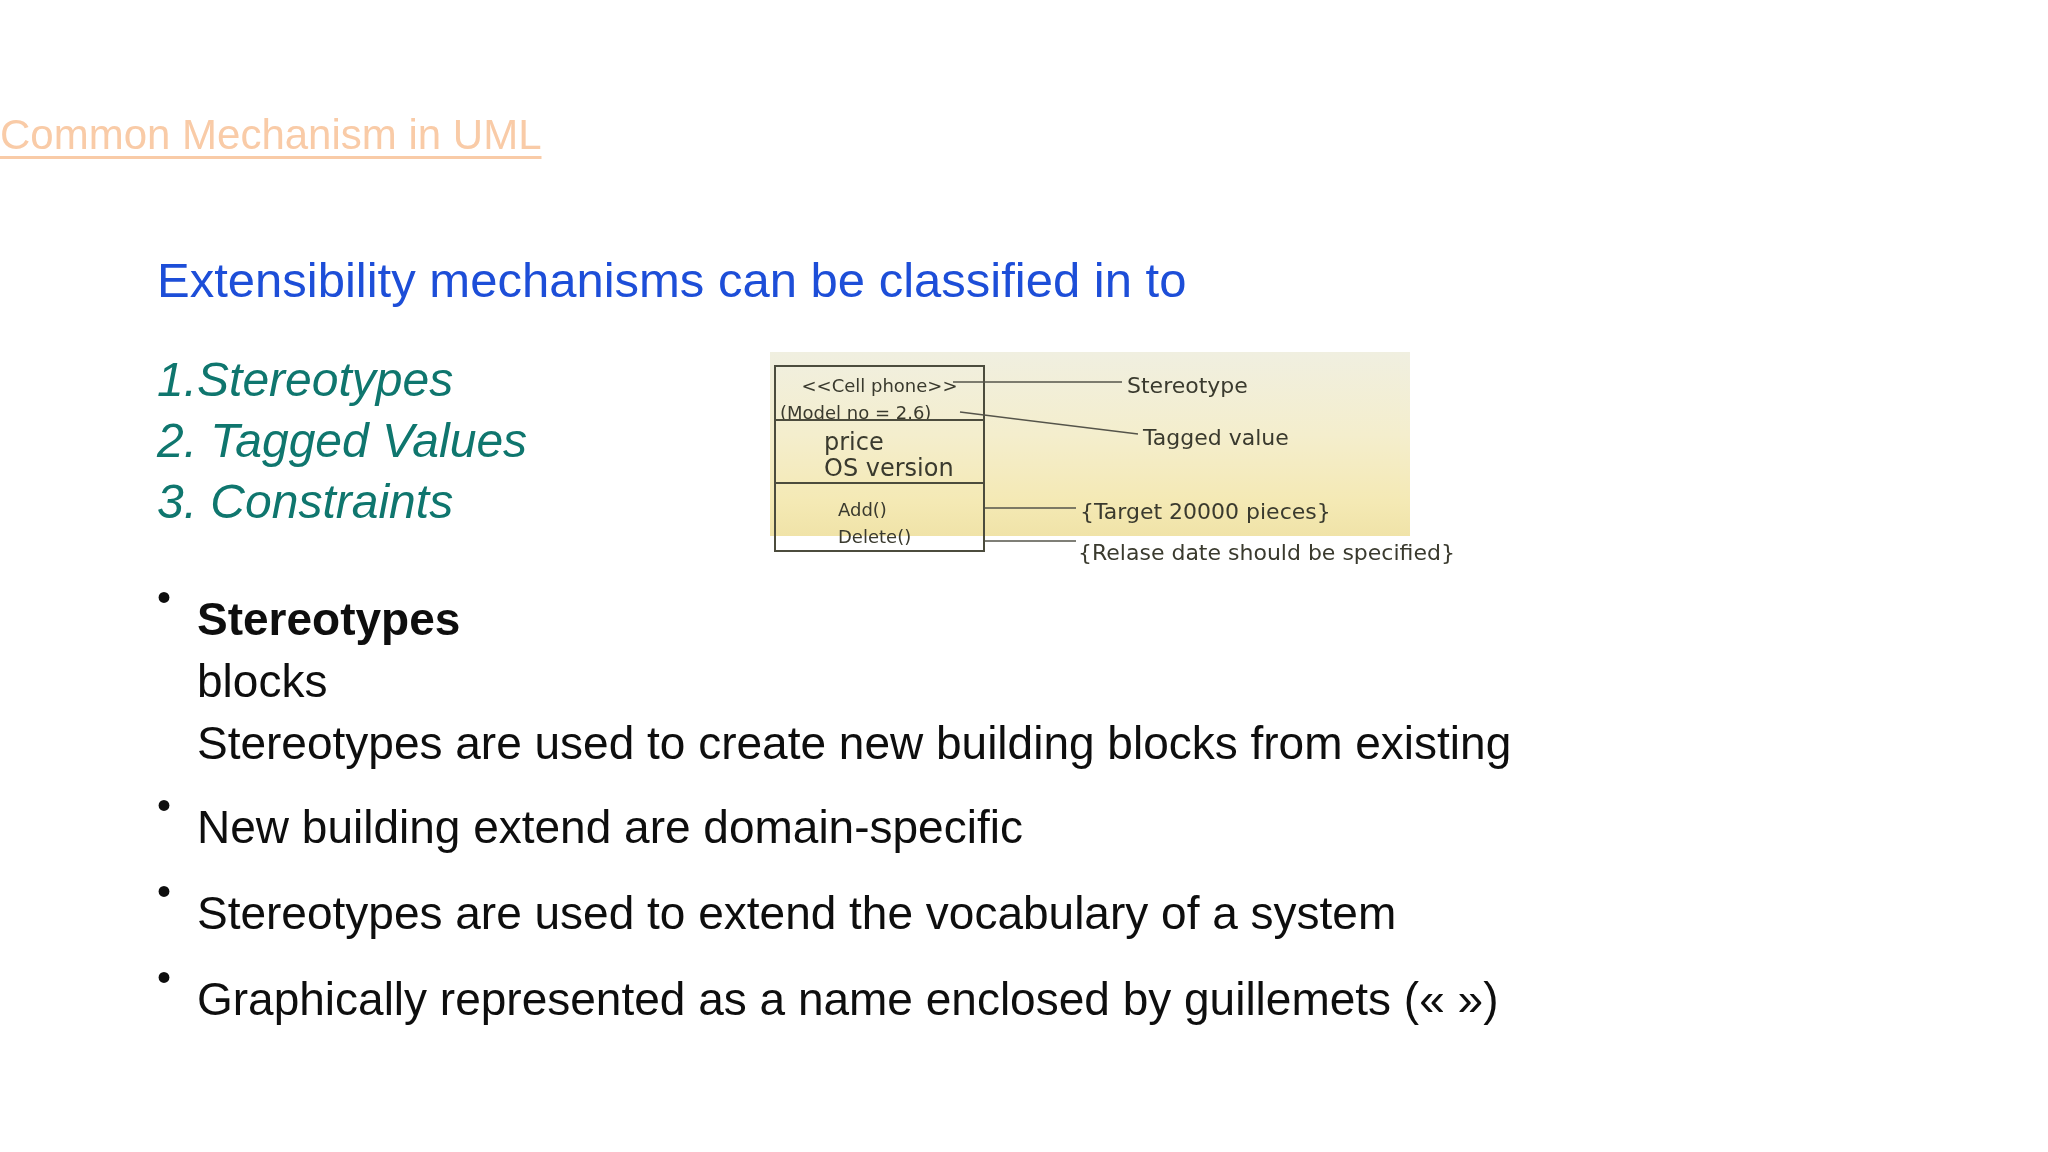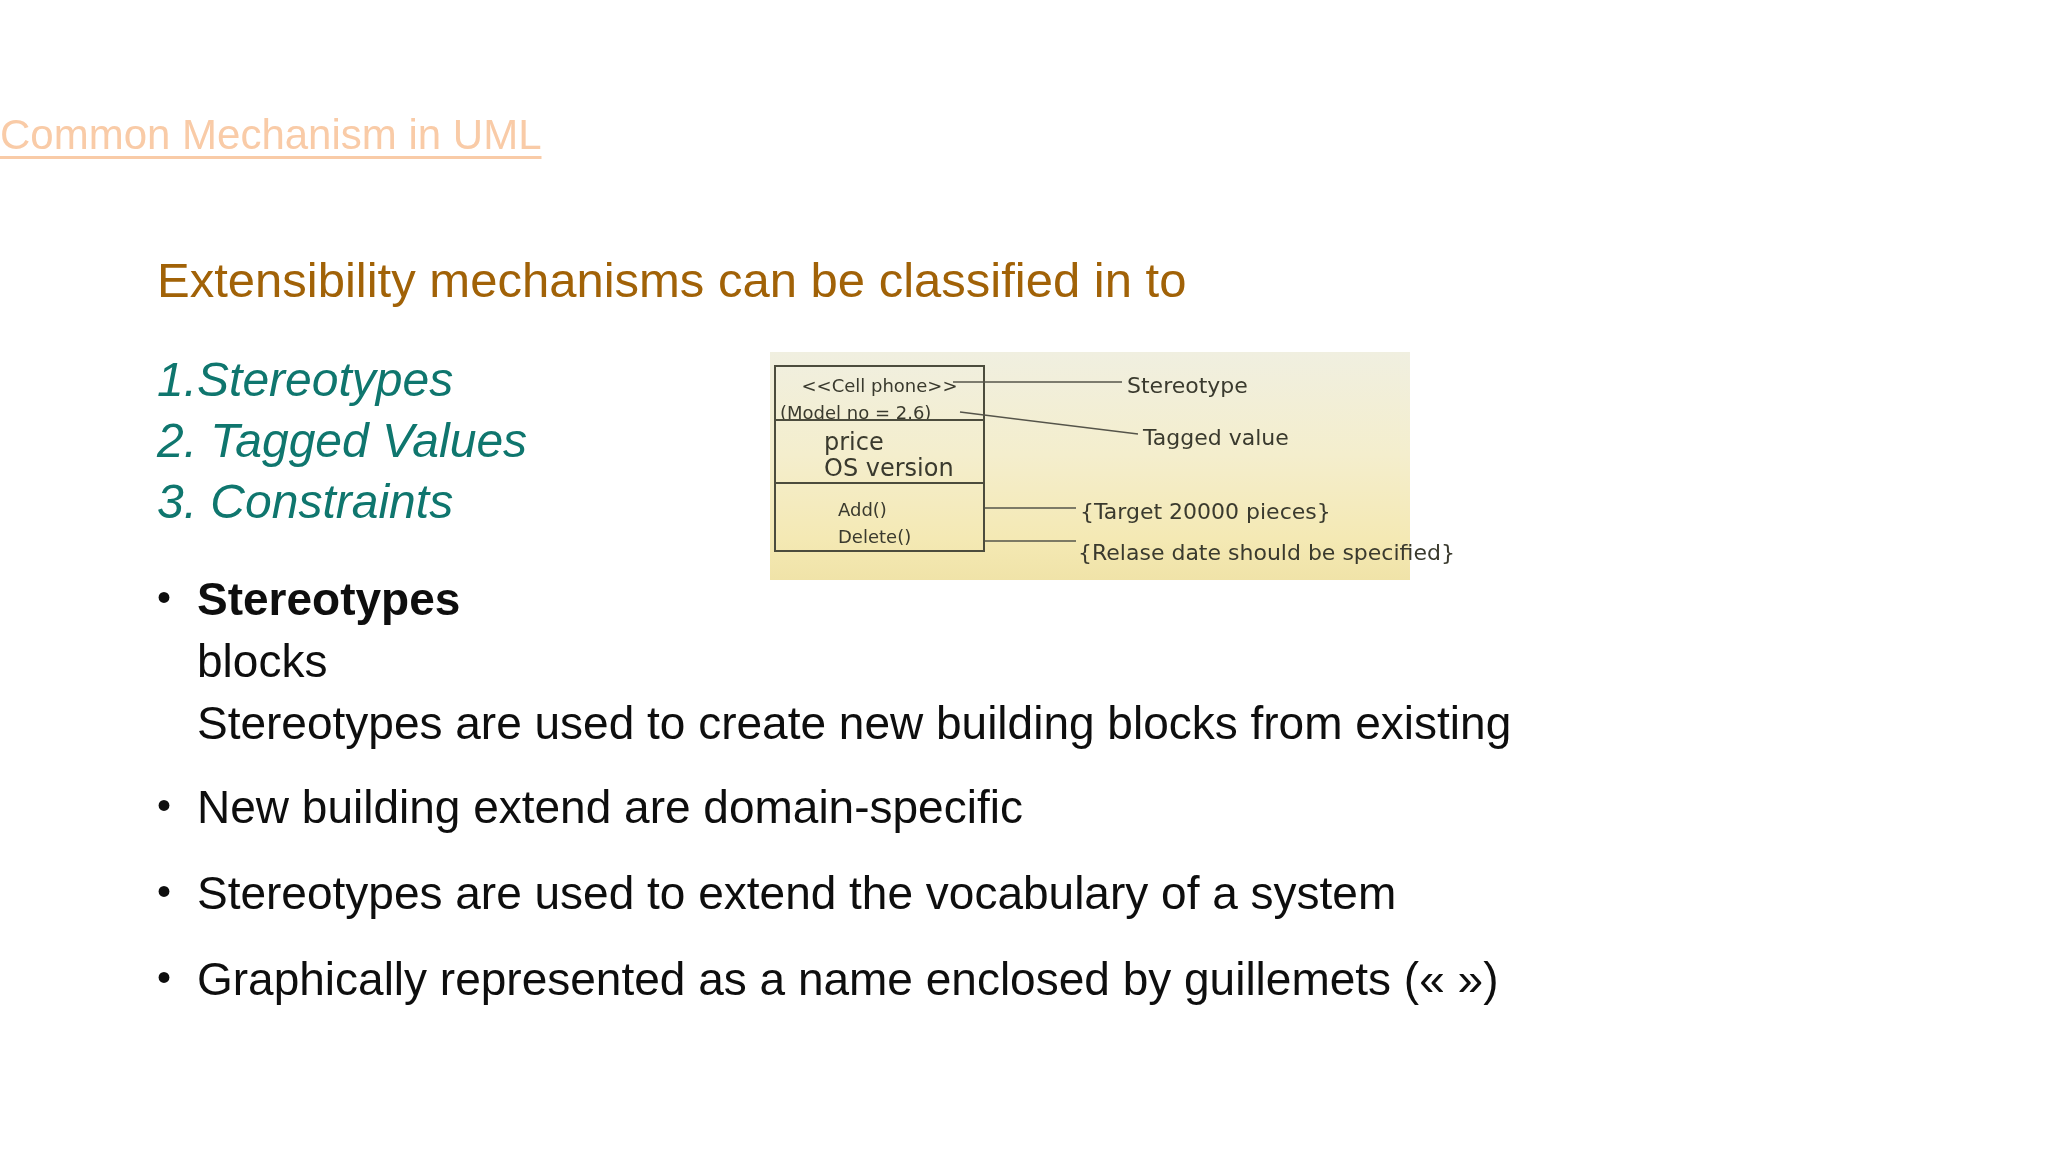--- a/index.html
+++ b/index.html
@@ -28,21 +28,21 @@
     text-underline-offset: 7px;
   }
 
   
   .intro {
     position: absolute;
     top: 250px;
     left: 157px;
     font-size: 49px;
     line-height: 60px;
-    color: #a16207;
+    color: #1d4ed8;
   }
 
   
   .numbered {
     position: absolute;
     top: 349px;
     left: 157px;
     font-size: 48px;
     line-height: 61px;
     font-style: italic;
@@ -56,30 +56,30 @@
     font-size: 46px;
     line-height: 62px;
     color: #0e0e0e;
   }
   .bullet-item .marker {
     position: absolute;
     left: 0;
     top: -2px;
     font-size: 40px;
   }
-  .bullet-item .content { margin-left: 40px; }
+  .bullet-item .content { margin-left: 40px; margin-top: 20px; }
   .bold { font-weight: bold; }
 
   
   .figure {
     position: absolute;
     left: 770px;
     top: 352px;
     width: 640px;
-    height: 228px;
+    height: 184px;
     background: linear-gradient(180deg, #f0efe0 0%, #f4eecd 45%, #f4e9b4 82%, #f0e3a8 100%);
     font-family: "DejaVu Sans", sans-serif;
     color: #3a3a2e;
   }
   .class-box {
     position: absolute;
     left: 4px;
     top: 13px;
     width: 211px;
     height: 187px;

